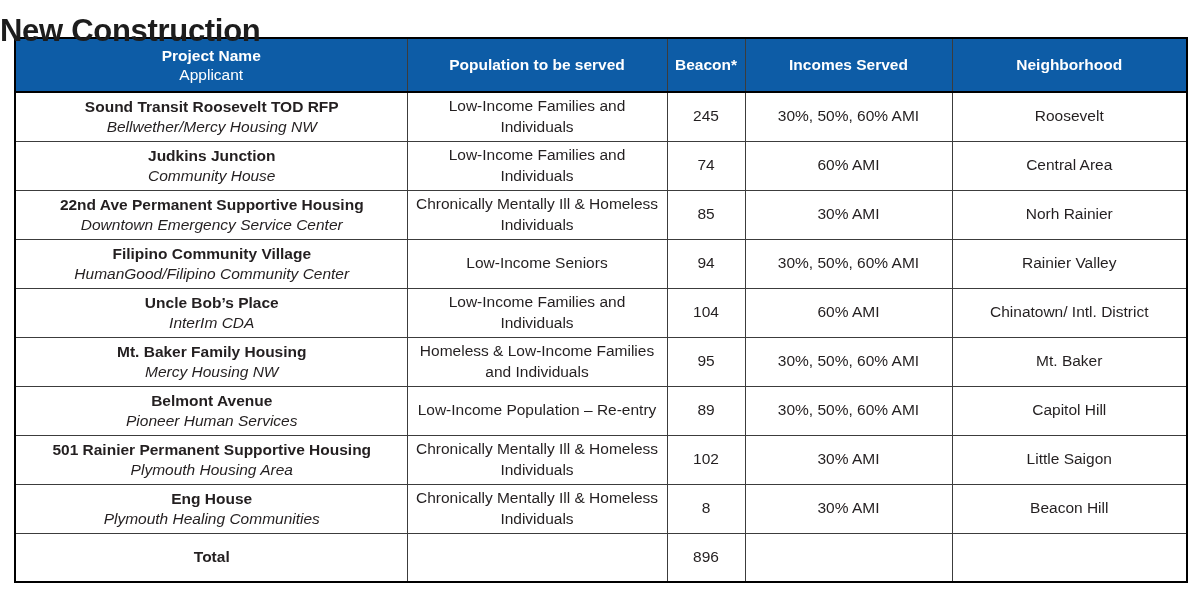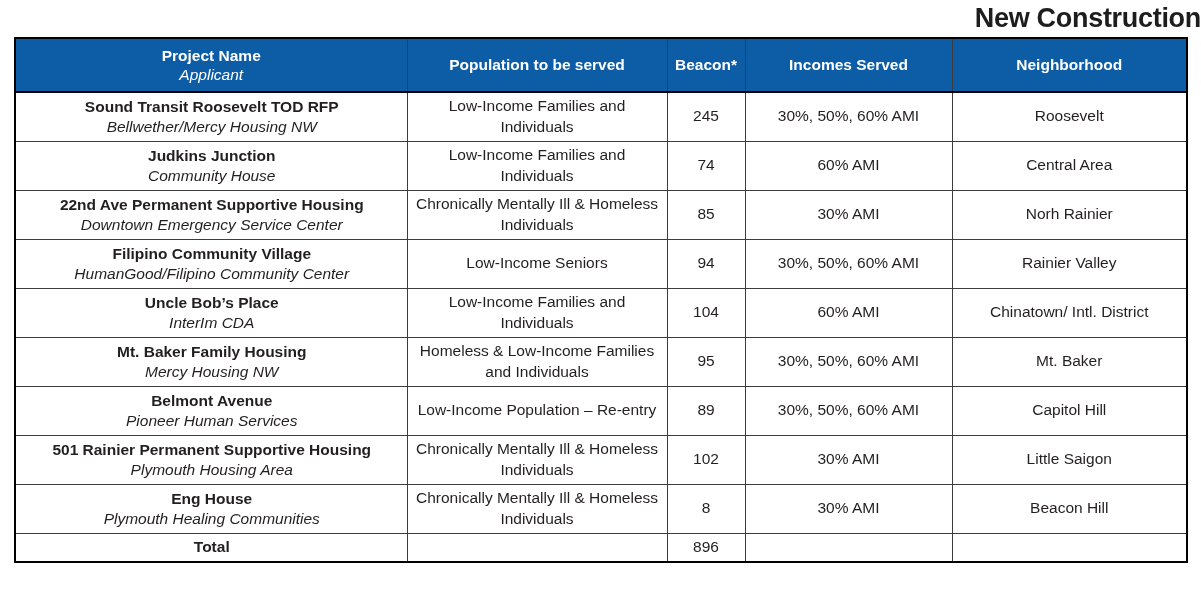--- a/index.html
+++ b/index.html
@@ -9,26 +9,26 @@
     font-family: "Liberation Sans", "DejaVu Sans", sans-serif;
     color: #231f20;
   }
   .page {
     width: 1201px;
     height: 600px;
     background: #ffffff;
     overflow: hidden;
   }
   .page-title {
-    text-align: right;
-    font-size: 27px;
+    text-align: left;
+    font-size: 31px;
     font-weight: 600;
     letter-spacing: -0.3px;
     color: #1d1d1d;
-    padding-top: 3px;
+    padding-top: 13px;
     height: 37px;
   }
   table.data-table {
     table-layout: fixed;
     border-collapse: collapse;
     width: 1172px;
     margin-left: 14px;
     border: 2.5px solid #000000;
     padding-left: 24px;
   }
@@ -43,21 +43,20 @@
     color: #ffffff;
     height: 54px;
     text-align: center;
     font-weight: 700;
     border-bottom: 2px solid #000000;
     padding: 2px 4px;
   }
   thead .sub-label {
     display: block;
     font-weight: 400;
-    font-style: italic;
     font-size: 15.5px;
     margin-top: 1px;
   }
   tbody td, tfoot td { height: 49px; }
   td.col-project {
     text-align: center;
     padding: 3px 6px 3px 7px;
   }
   .project-name {
     font-weight: 700;
@@ -69,21 +68,21 @@
     font-weight: 400;
     line-height: 1.25;
     white-space: nowrap;
   }
   td.center {
     text-align: center;
     padding: 2px 5px;
     line-height: 1.35;
   }
   tfoot td {
-    height: 29px;
+    height: 49px;
   }
   tfoot td.col-project {
     font-weight: 700;
   }
 </style>
 </head>
 <body>
 
 <div class="page">
 

